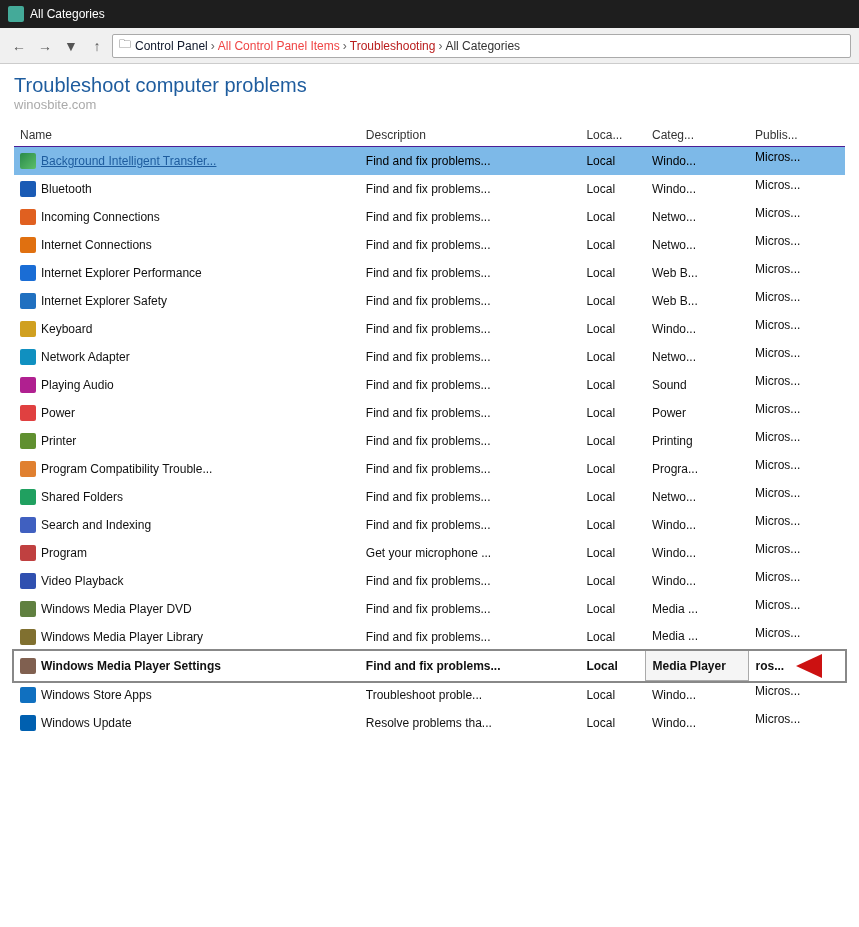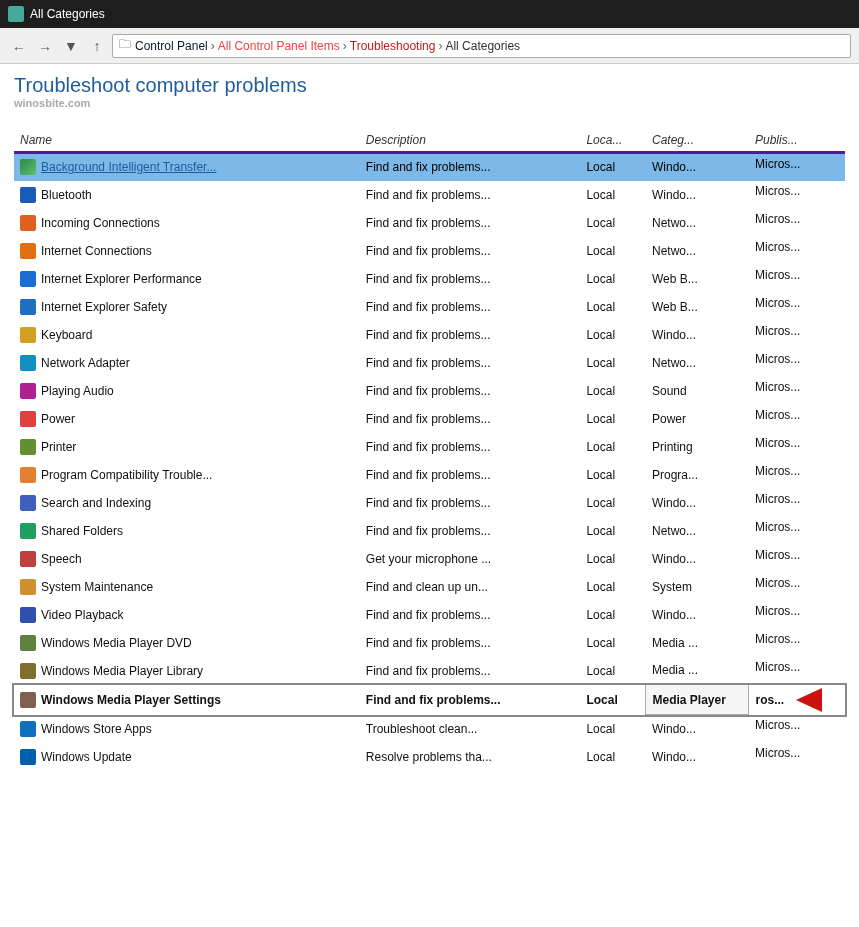--- a/index.html
+++ b/index.html
@@ -62,34 +62,32 @@
       height: calc(927px - 28px - 36px);
       overflow-y: auto;
     }
 
     .page-title {
       font-size: 20px;
       color: #1e5c9e;
       font-weight: 300;
     }
     .watermark {
-      font-size: 11px;
+      font-size: 13px;
       color: #aaa;
-      margin-bottom: 20px;
-      font-weight: bold;
+      margin-bottom: 12px;
     }
 
     
     .items-table {
       width: 100%;
       border-collapse: collapse;
     }
     .items-table thead tr {
-      border-bottom: 3px solid #4c1d95;
-      font-style: italic;
+      border-bottom: 1px solid #4c1d95;
     }
     .items-table th {
       text-align: left;
       padding: 4px 6px;
       font-weight: normal;
       font-size: 12px;
       color: #333;
       cursor: pointer;
     }
     .col-name { width: 290px; }
@@ -366,69 +364,55 @@
           <td class="col-desc">Find and fix problems...</td>
           <td class="col-local">Local</td>
           <td class="col-categ">Progra...</td>
           <td class="col-pub arrow-cell" style="overflow: visible; display: flex; align-items: center;">
             <span>Micros...</span>
           </td>
         </tr>
         <tr>
           <td class="col-name">
             <div class="item-name-cell">
+              <span class="item-icon icon-shared"></span>
+              <span>Shared Folders</span>
+            </div>
+          </td>
+          <td class="col-desc">Find and fix problems...</td>
+          <td class="col-local">Local</td>
+          <td class="col-categ">Netwo...</td>
+          <td class="col-pub arrow-cell" style="overflow: visible; display: flex; align-items: center;">
+            <span>Micros...</span>
+          </td>
+        </tr>
+        <tr>
+          <td class="col-name">
+            <div class="item-name-cell">
               <span class="item-icon icon-search"></span>
               <span>Search and Indexing</span>
             </div>
           </td>
           <td class="col-desc">Find and fix problems...</td>
           <td class="col-local">Local</td>
           <td class="col-categ">Windo...</td>
           <td class="col-pub arrow-cell" style="overflow: visible; display: flex; align-items: center;">
             <span>Micros...</span>
           </td>
         </tr>
         <tr>
           <td class="col-name">
             <div class="item-name-cell">
-              <span class="item-icon icon-shared"></span>
-              <span>Shared Folders</span>
-            </div>
-          </td>
-          <td class="col-desc">Find and fix problems...</td>
-          <td class="col-local">Local</td>
-          <td class="col-categ">Netwo...</td>
-          <td class="col-pub arrow-cell" style="overflow: visible; display: flex; align-items: center;">
-            <span>Micros...</span>
-          </td>
-        </tr>
-        <tr>
-          <td class="col-name">
-            <div class="item-name-cell">
               <span class="item-icon icon-speech"></span>
-              <span>Speech</span>
+              <span>Program</span>
             </div>
           </td>
           <td class="col-desc">Get your microphone ...</td>
           <td class="col-local">Local</td>
           <td class="col-categ">Windo...</td>
-          <td class="col-pub arrow-cell" style="overflow: visible; display: flex; align-items: center;">
-            <span>Micros...</span>
-          </td>
-        </tr>
-        <tr>
-          <td class="col-name">
-            <div class="item-name-cell">
-              <span class="item-icon icon-sysmaint"></span>
-              <span>System Maintenance</span>
-            </div>
-          </td>
-          <td class="col-desc">Find and clean up un...</td>
-          <td class="col-local">Local</td>
-          <td class="col-categ">System</td>
           <td class="col-pub arrow-cell" style="overflow: visible; display: flex; align-items: center;">
             <span>Micros...</span>
           </td>
         </tr>
         <tr>
           <td class="col-name">
             <div class="item-name-cell">
               <span class="item-icon icon-video"></span>
               <span>Video Playback</span>
             </div>
@@ -483,21 +467,21 @@
             <span style="display: inline-block; width: 0px; height: 0px; border-top: 12px solid transparent; border-bottom: 12px solid transparent; border-right: 26px solid rgb(204, 17, 17); margin-left: 12px; flex-shrink: 0;"></span>
           </td>
         </tr>
         <tr>
           <td class="col-name">
             <div class="item-name-cell">
               <span class="item-icon icon-store"></span>
               <span>Windows Store Apps</span>
             </div>
           </td>
-          <td class="col-desc">Troubleshoot clean...</td>
+          <td class="col-desc">Troubleshoot proble...</td>
           <td class="col-local">Local</td>
           <td class="col-categ">Windo...</td>
           <td class="col-pub arrow-cell" style="overflow: visible; display: flex; align-items: center;">
             <span>Micros...</span>
           </td>
         </tr>
         <tr>
           <td class="col-name">
             <div class="item-name-cell">
               <span class="item-icon icon-winupdate"></span>

